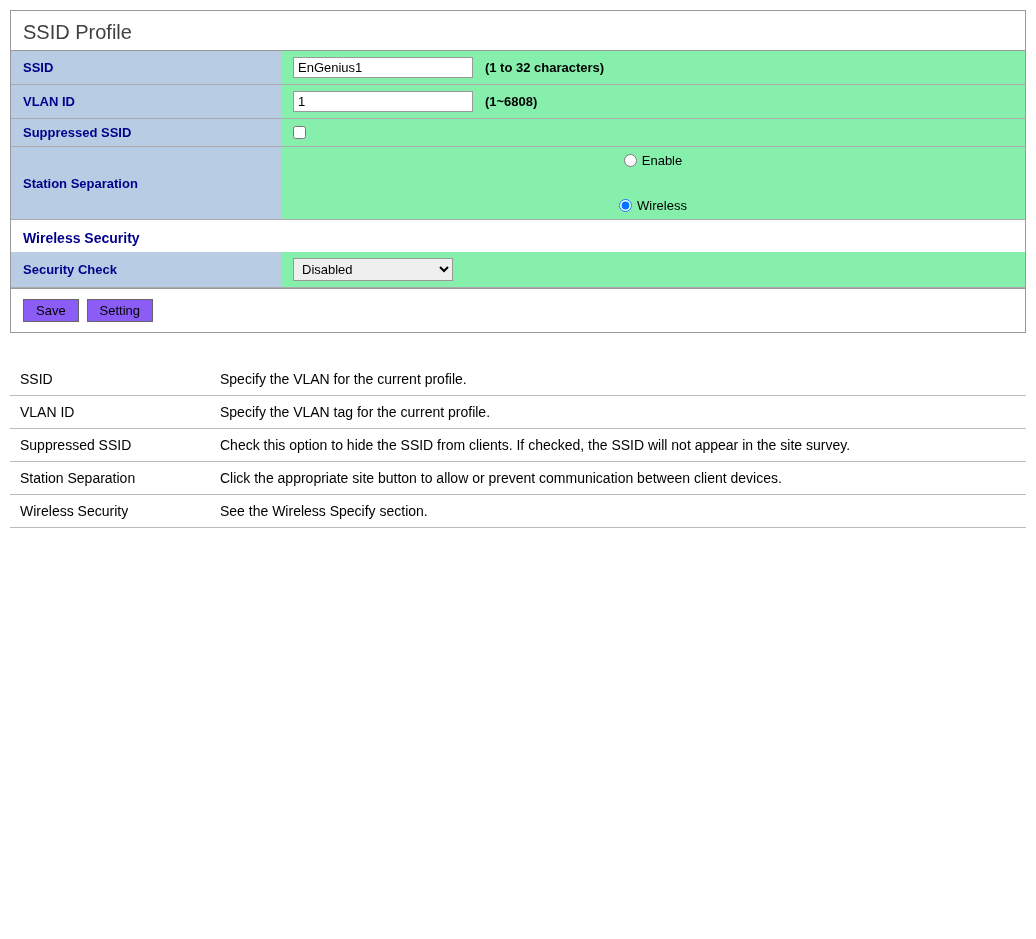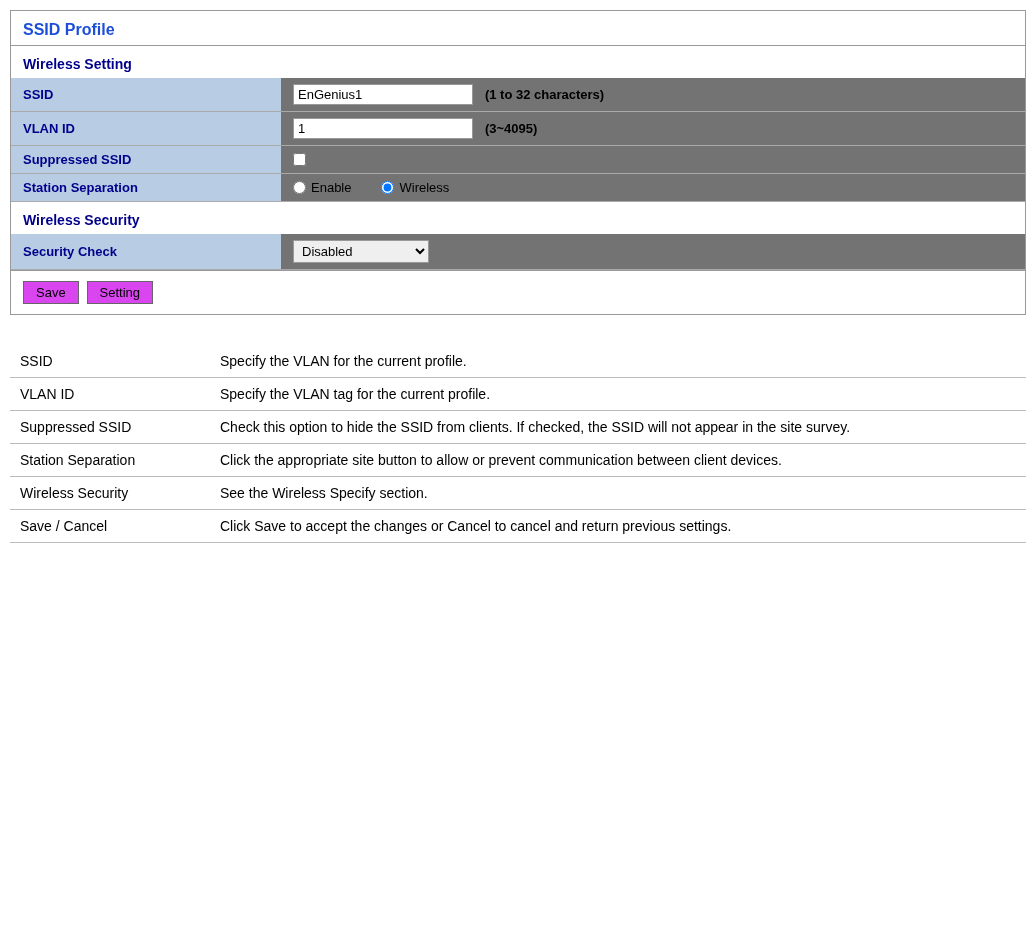--- a/index.html
+++ b/index.html
@@ -10,23 +10,23 @@
       color: #000;
       padding: 10px;
     }
 
     
     .panel {
       border: 1px solid #999;
       margin-bottom: 30px;
     }
     .panel-title {
-      font-size: 16px;
-      font-weight: bold;
-      color: #1d4ed8;
+      font-size: 20px;
+      font-weight: normal;
+      color: #404040;
       padding: 10px 12px 6px;
       border-bottom: 1px solid #999;
     }
     .section-heading {
       font-size: 14px;
       font-weight: bold;
       color: #00008B;
       padding: 10px 12px 6px;
     }
     table.form-table {
@@ -37,21 +37,21 @@
       padding: 6px 12px;
     }
     table.form-table tr td:first-child {
       background: #b8cce4;
       font-weight: bold;
       color: #00008B;
       width: 270px;
       font-size: 13px;
     }
     table.form-table tr td:last-child {
-      background: #737373;
+      background: #86efac;
     }
     table.form-table tr {
       border-bottom: 1px solid #aaa;
     }
 
     input[type="text"] {
       border: 1px solid #999;
       padding: 2px 4px;
       font-size: 13px;
       width: 180px;
@@ -59,47 +59,48 @@
     }
     .hint-text {
       font-weight: bold;
       font-size: 13px;
       margin-left: 8px;
     }
     .radio-group {
       display: flex;
       align-items: center;
       gap: 30px;
+      flex-direction: column;
     }
     .radio-label {
       display: flex;
       align-items: center;
       gap: 5px;
       font-size: 13px;
     }
     .checkbox-cell {
       display: flex;
       align-items: center;
     }
     select.security-select {
-      width: 136px;
+      width: 160px;
       padding: 2px 4px;
       font-size: 13px;
       border: 1px solid #999;
     }
 
     .btn-row {
       padding: 10px 12px;
       border-top: 1px solid #999;
     }
     button.form-btn {
       padding: 3px 12px;
       font-size: 13px;
       border: 1px solid #666;
-      background: #d946ef;
+      background: #8b5cf6;
       cursor: pointer;
       margin-right: 4px;
     }
 
     
     table.desc-table {
       width: 100%;
       border-collapse: collapse;
     }
     table.desc-table tr {
@@ -114,38 +115,37 @@
       width: 200px;
       white-space: nowrap;
     }
   </style>
 </head>
 <body>
 
 <div class="panel">
   <div class="panel-title">SSID Profile</div>
 
-  <div class="section-heading">Wireless Setting</div>
 
   <table class="form-table">
 
     <tbody>
         <tr>
       <td>SSID</td>
       <td>
         <input type="text" value="EnGenius1" style="">
         <span class="hint-text">(1 to 32 characters)</span>
       </td>
     </tr>
 
     <tr>
       <td>VLAN ID</td>
       <td>
         <input type="text" value="1" style="">
-        <span class="hint-text">(3~4095)</span>
+        <span class="hint-text">(1~6808)</span>
       </td>
     </tr>
 
     <tr>
       <td>Suppressed SSID</td>
       <td>
         <div class="checkbox-cell">
           <input type="checkbox" style="">
         </div>
       </td>
@@ -209,18 +209,14 @@
         <td>Check this option to hide the SSID from clients. If checked, the SSID will not appear in the site survey.</td>
       </tr>
       <tr>
         <td>Station Separation</td>
         <td>Click the appropriate site button to allow or prevent communication between client devices.</td>
       </tr>
       <tr>
         <td>Wireless Security</td>
         <td>See the Wireless Specify section.</td>
       </tr>
-      <tr>
-        <td>Save / Cancel</td>
-        <td>Click Save to accept the changes or Cancel to cancel and return previous settings.</td>
-      </tr>
     </tbody>
 </table>
 
 </body></html>

